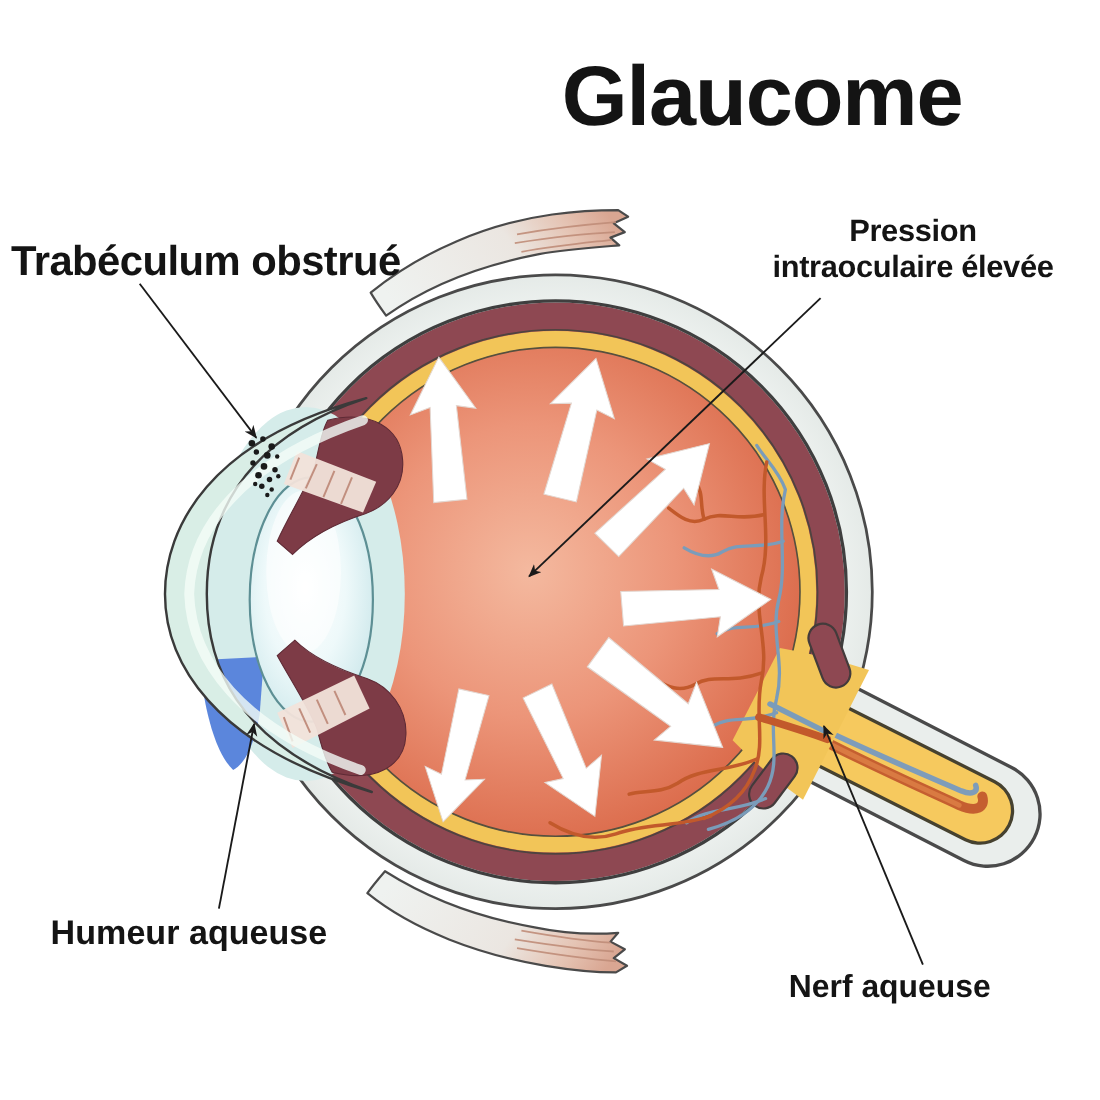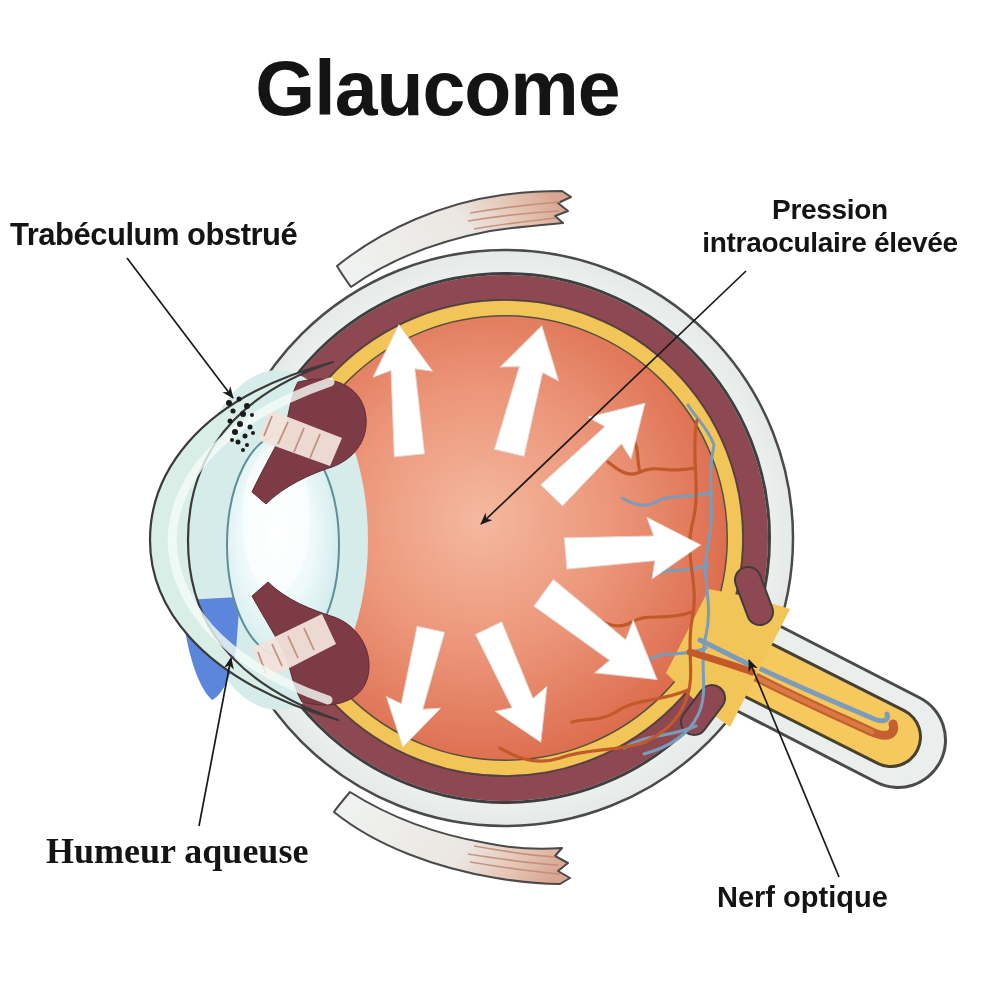--- a/index.html
+++ b/index.html
@@ -1,24 +1,24 @@
 <!DOCTYPE html>
 <html><head>
 <meta charset="utf-8">
 <style>
   html,body{margin:0;padding:0;width:1000px;height:1000px;background:#ffffff;overflow:hidden;}
   body{position:relative;font-family:"Liberation Sans","DejaVu Sans",sans-serif;}
   #scene{position:absolute;left:0;top:0;width:1000px;height:1000px;}
-  .title{position:absolute;left:0;top:44px;width:875px;text-align:center;
+  .title{position:absolute;left:0;top:44px;width:875px;text-align:right;
          font-size:77px;font-weight:bold;letter-spacing:-1px;color:#141414;}
   .lbl{position:absolute;font-weight:bold;color:#141414;white-space:nowrap;}
   .lbl span{display:block;}
-  .lbl-trabeculum{left:10px;top:217px;font-size:31px;letter-spacing:-0.5px;}
+  .lbl-trabeculum{left:10px;top:217px;font-size:38px;letter-spacing:-0.5px;}
   .lbl-pressure{left:650px;top:193px;width:360px;text-align:center;font-size:28px;line-height:33px;letter-spacing:-0.3px;}
-  .lbl-aqueous{left:46px;top:830px;font-size:36px;font-family:Liberation Serif, serif;}
+  .lbl-aqueous{left:46px;top:830px;font-size:31px;}
   .lbl-nerve{left:717px;top:881px;font-size:29px;line-height:32px;}
 </style>
 </head>
 <body>
 
 <svg id="scene" xmlns="http://www.w3.org/2000/svg" viewBox="0 0 1000 1000">
   <defs>
     <radialGradient id="gScl" cx="50%" cy="50%" r="55%">
       <stop offset="0%" stop-color="#f9fbfa"></stop>
       <stop offset="78%" stop-color="#f0f4f2"></stop>
@@ -197,14 +197,14 @@
 </svg>
 
 <div class="title">Glaucome</div>
 <div class="lbl lbl-trabeculum">Trabéculum obstrué</div>
 <div class="lbl lbl-pressure">
   <span>Pression</span>
   <span>intraoculaire élevée</span>
 </div>
 <div class="lbl lbl-aqueous">Humeur aqueuse</div>
 <div class="lbl lbl-nerve">
-  <span>Nerf optique</span>
+  <span>Nerf aqueuse</span>
 </div>
 
 </body></html>

